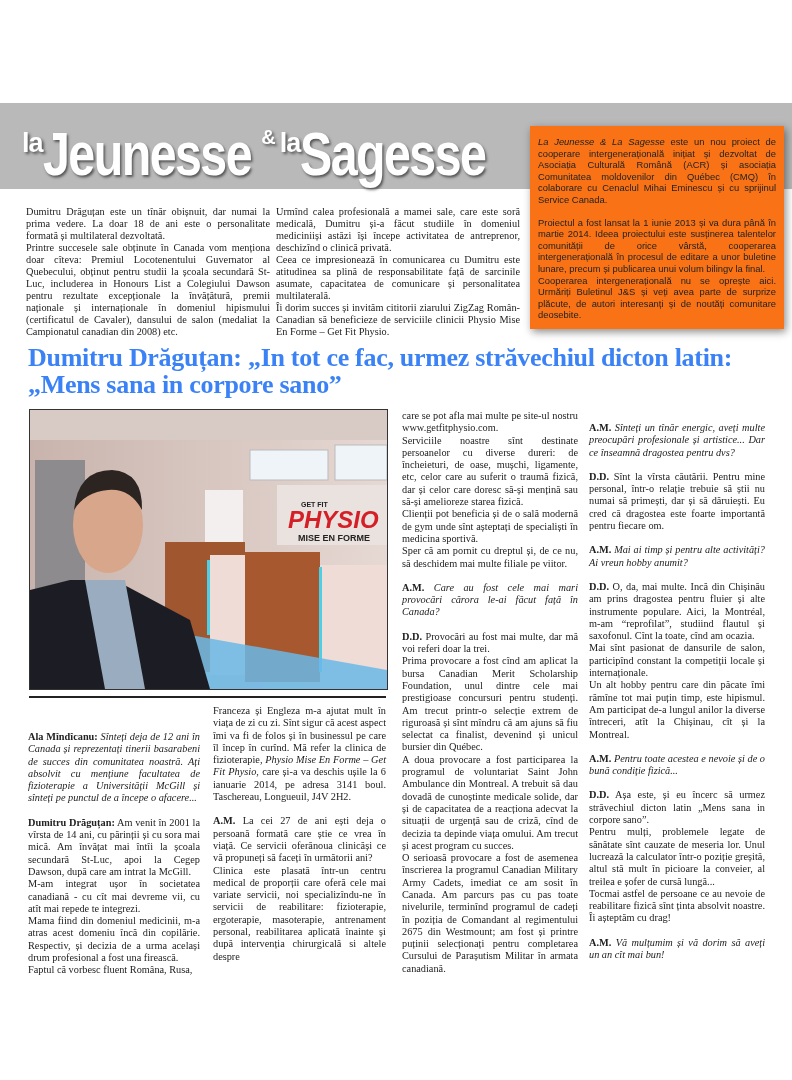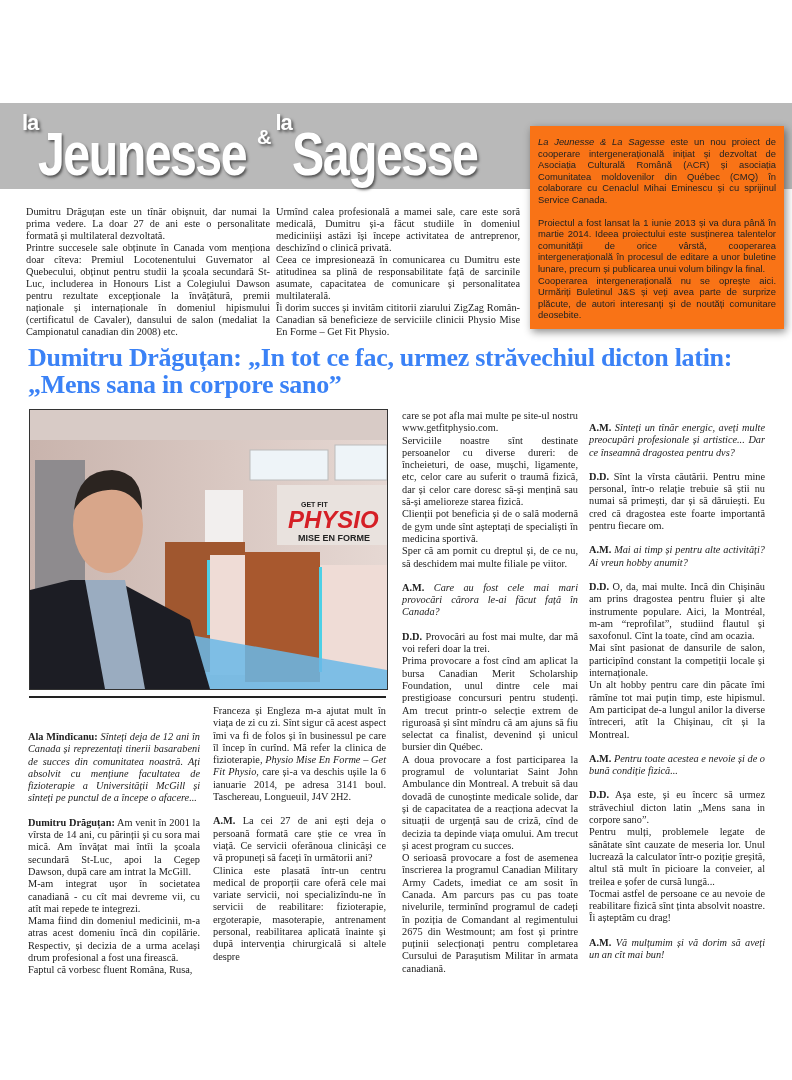--- a/index.html
+++ b/index.html
@@ -1,19 +1,19 @@
 <!DOCTYPE html>
 <html><head>
 <meta charset="utf-8">
 <style>
   html,body{margin:0;padding:0;background:#fff;}
   body{width:792px;height:1080px;position:relative;overflow:hidden;font-family:"Liberation Serif",serif;color:#222;}
   .band{position:absolute;left:0;top:103px;width:792px;height:86px;background:#b9b9b9;}
   .masthead{position:absolute;left:22px;top:110px;height:75px;display:flex;align-items:flex-end;font-family:"Liberation Sans",sans-serif;font-weight:bold;color:#fff;text-shadow:2px 2px 3px rgba(0,0,0,.55);}
-  .mh-small{font-size:22px;line-height:1;align-self:flex-start;margin-top:2px;letter-spacing:-1px;}
+  .mh-small{font-size:27px;line-height:1;align-self:flex-start;margin-top:20px;letter-spacing:-1px;}
   .mh-big{font-size:62px;line-height:1;letter-spacing:-2px;transform:scaleX(.78);transform-origin:left bottom;display:inline-block;}
   .mh-amp{font-size:20px;align-self:flex-start;margin-top:16px;margin-left:-48px;}
   .mh-big2{font-size:62px;line-height:1;letter-spacing:-2px;transform:scaleX(.78);transform-origin:left bottom;display:inline-block;}
   .infobox{position:absolute;left:530px;top:126px;width:238px;padding:10px 8px 8px 8px;background:#f97316;box-shadow:2px 3px 8px rgba(0,0,0,.45);font-family:"Liberation Sans",sans-serif;font-size:9.4px;line-height:11.6px;color:#222;text-align:justify;}
   .infobox p{margin:0;}
   .infobox p.gap{margin-top:11px;}
   .intro{position:absolute;top:206px;width:244px;font-size:10.3px;line-height:12px;text-align:justify;}
   .intro p{margin:0;}
   .headline{position:absolute;left:28px;top:344px;width:760px;font-size:26px;line-height:27px;font-weight:bold;color:#3b82f6;font-family:"Liberation Serif",serif;letter-spacing:-.3px;}
   .photo{position:absolute;left:29px;top:409px;width:357px;height:279px;border:1px solid #333;overflow:hidden;background:#ec4899;}
@@ -35,21 +35,21 @@
   <span class="mh-big2">Sagesse</span>
 </div>
 
 <div class="infobox">
   <p><i>La Jeunesse &amp; La Sagesse</i><span> este  un nou proiect de cooperare intergenerațională inițiat și dezvoltat de Asociația Culturală Română (ACR) și asociația Comunitatea moldovenilor din Québec (CMQ) în colaborare cu Cenaclul Mihai Eminescu  și cu sprijinul Service Canada.</span></p>
   <p class="gap">Proiectul a fost lansat la 1 iunie 2013 și va dura până în martie 2014. Ideea proiectului  este susținerea talentelor comunității de orice vârstă, cooperarea intergenerațională în procesul de editare a unor buletine lunare, precum și publicarea unui volum bilingv la final.</p>
   <p>Cooperarea intergenerațională nu se oprește aici. Urmăriți Buletinul J&amp;S și veți avea parte de surprize plăcute, de autori interesanți și de noutăți comunitare deosebite.</p>
 </div>
 
 <div class="intro" style="left:26px;">
-  <p>Dumitru Drăguțan este un tînăr obișnuit, dar numai la prima vedere. La doar 27 de ani este o personalitate formată și multilateral dezvoltată.</p>
+  <p>Dumitru Drăguțan este un tînăr obișnuit, dar numai la prima vedere. La doar 18 de ani este o personalitate formată și multilateral dezvoltată.</p>
   <p>Printre succesele sale obținute în Canada vom menționa doar cîteva: Premiul Locotenentului Guvernator al Quebecului, obținut pentru studii la școala secundară St-Luc, includerea in Honours List a Colegiului Dawson pentru rezultate excepționale la învățătură, premii naționale și internaționale în domeniul hipismului (certificatul de Cavaler), dansului de salon (medaliat la Campionatul canadian din 2008) etc.</p>
 </div>
 <div class="intro" style="left:276px;">
   <p>Urmînd calea profesională a mamei sale, care este soră medicală, Dumitru  și-a făcut studiile în domeniul mediciniiși astăzi își începe activitatea de antreprenor, deschizînd o clinică privată.</p>
   <p>Ceea ce impresionează în comunicarea cu Dumitru este atitudinea sa plină de responsabilitate față de sarcinile asumate, capacitatea de comunicare și personalitatea multilaterală.</p>
   <p>Îi dorim succes și invităm cititorii ziarului ZigZag Român-Canadian să beneficieze de serviciile clinicii Physio Mise En Forme – Get Fit Physio.</p>
 </div>
 
 <div class="headline">
   <div>Dumitru Drăguțan:  „In tot ce fac, urmez străvechiul dicton latin:</div>

